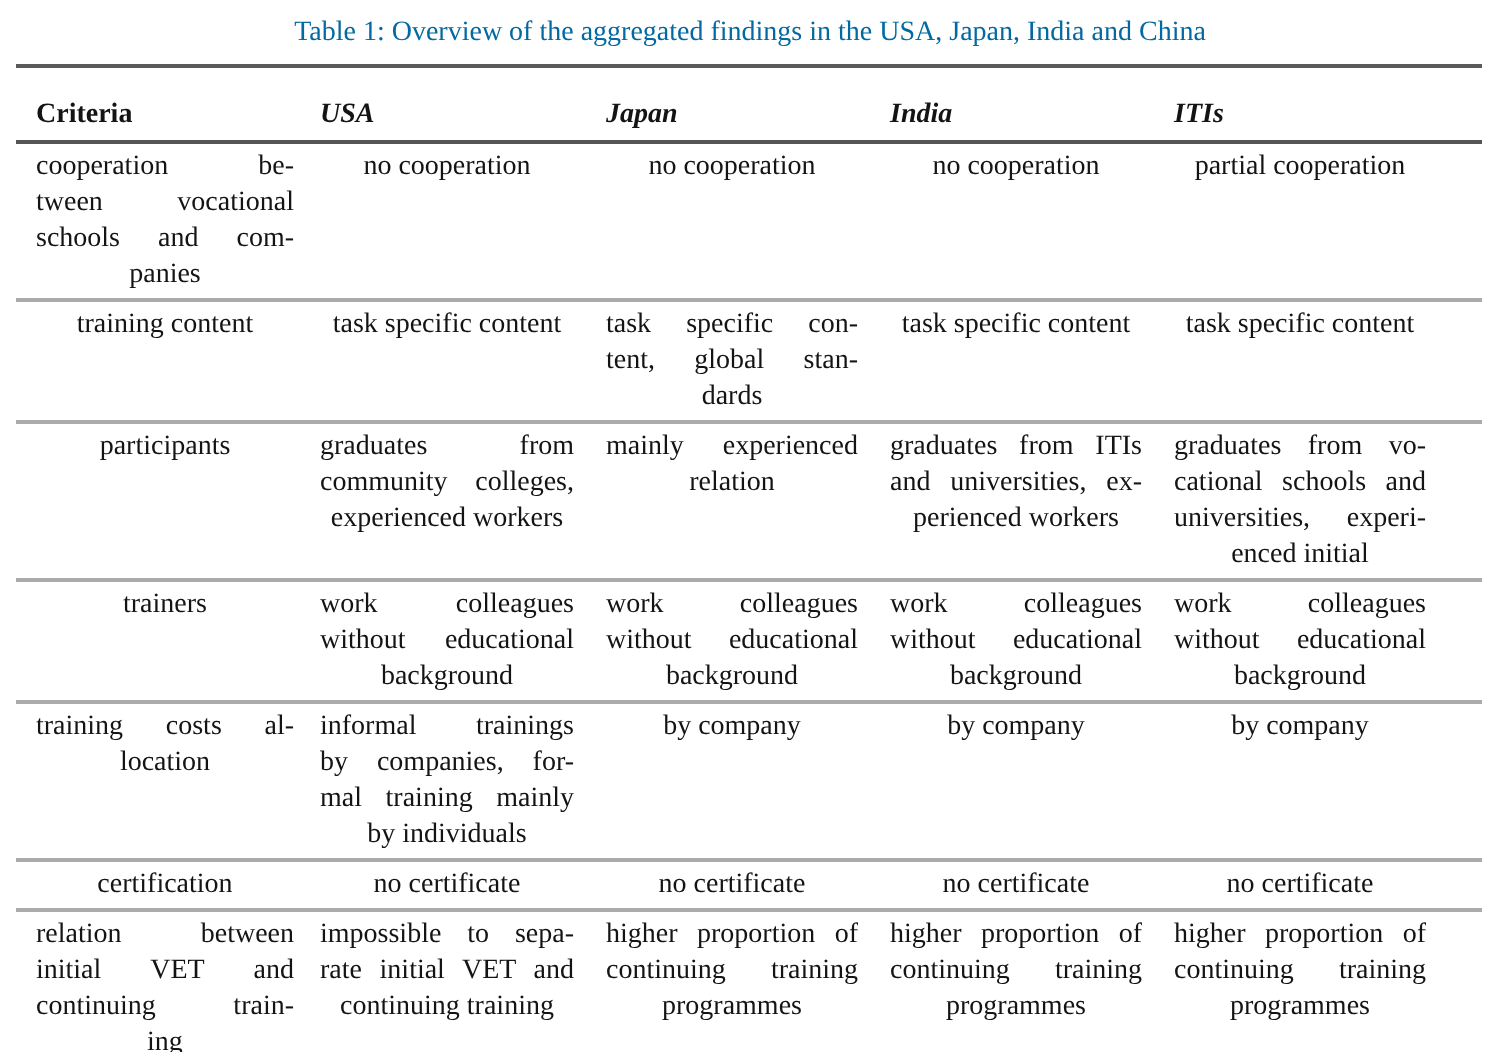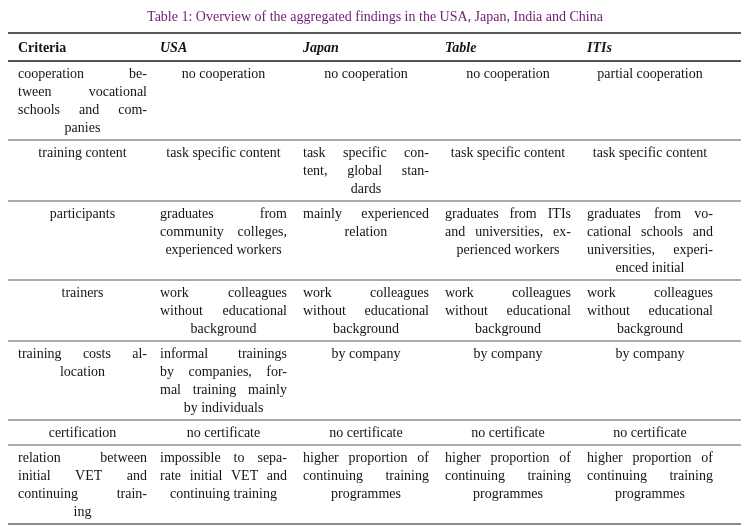--- a/index.html
+++ b/index.html
@@ -12,21 +12,21 @@
     height: 526px;
     overflow: hidden;
     font-family: "Liberation Serif", "DejaVu Serif", serif;
     color: #141414;
     font-size: 14px;
   }
   .caption {
     margin: 9px 0 7px 0;
     text-align: center;
     font-size: 14px;
-    color: #701a75;
+    color: #0369a1;
   }
   table.findings {
     border-collapse: collapse;
     table-layout: fixed;
     width: 733px;
     margin-left: 8px;
     border-top: 2px solid #5a5a5a;
     border-bottom: 2px solid #8a8a8a;
   }
   thead tr {
@@ -38,21 +38,21 @@
   th, td {
     vertical-align: top;
     text-align: left;
     font-weight: normal;
     font-size: 14px;
     line-height: 18px;
     padding: 3px 16px 2px 0;
   }
   thead th {
     font-weight: bold;
-    padding-top: 5px;
+    padding-top: 15px;
     padding-bottom: 3px;
   }
   thead th.country {
     font-style: italic;
     margin-left: 18px;
   }
   th.crit, thead th.crit-h {
     padding-left: 10px;
     padding-right: 13px;
   }
@@ -93,21 +93,21 @@
     <col style="width:143px">
     <col style="width:142px">
     <col style="width:142px">
     <col style="width:154px">
   </colgroup>
   <thead>
     <tr>
       <th class="crit-h">Criteria</th>
       <th class="country">USA</th>
       <th class="country">Japan</th>
-      <th class="country">Table</th>
+      <th class="country">India</th>
       <th class="country last">ITIs</th>
     </tr>
   </thead>
   <tbody>
     <tr>
       <th class="crit">
           <span class="jline">cooperation be-</span>
           <span class="jline">tween vocational</span>
           <span class="jline">schools and com-</span>
           <span class="lline">panies</span>

